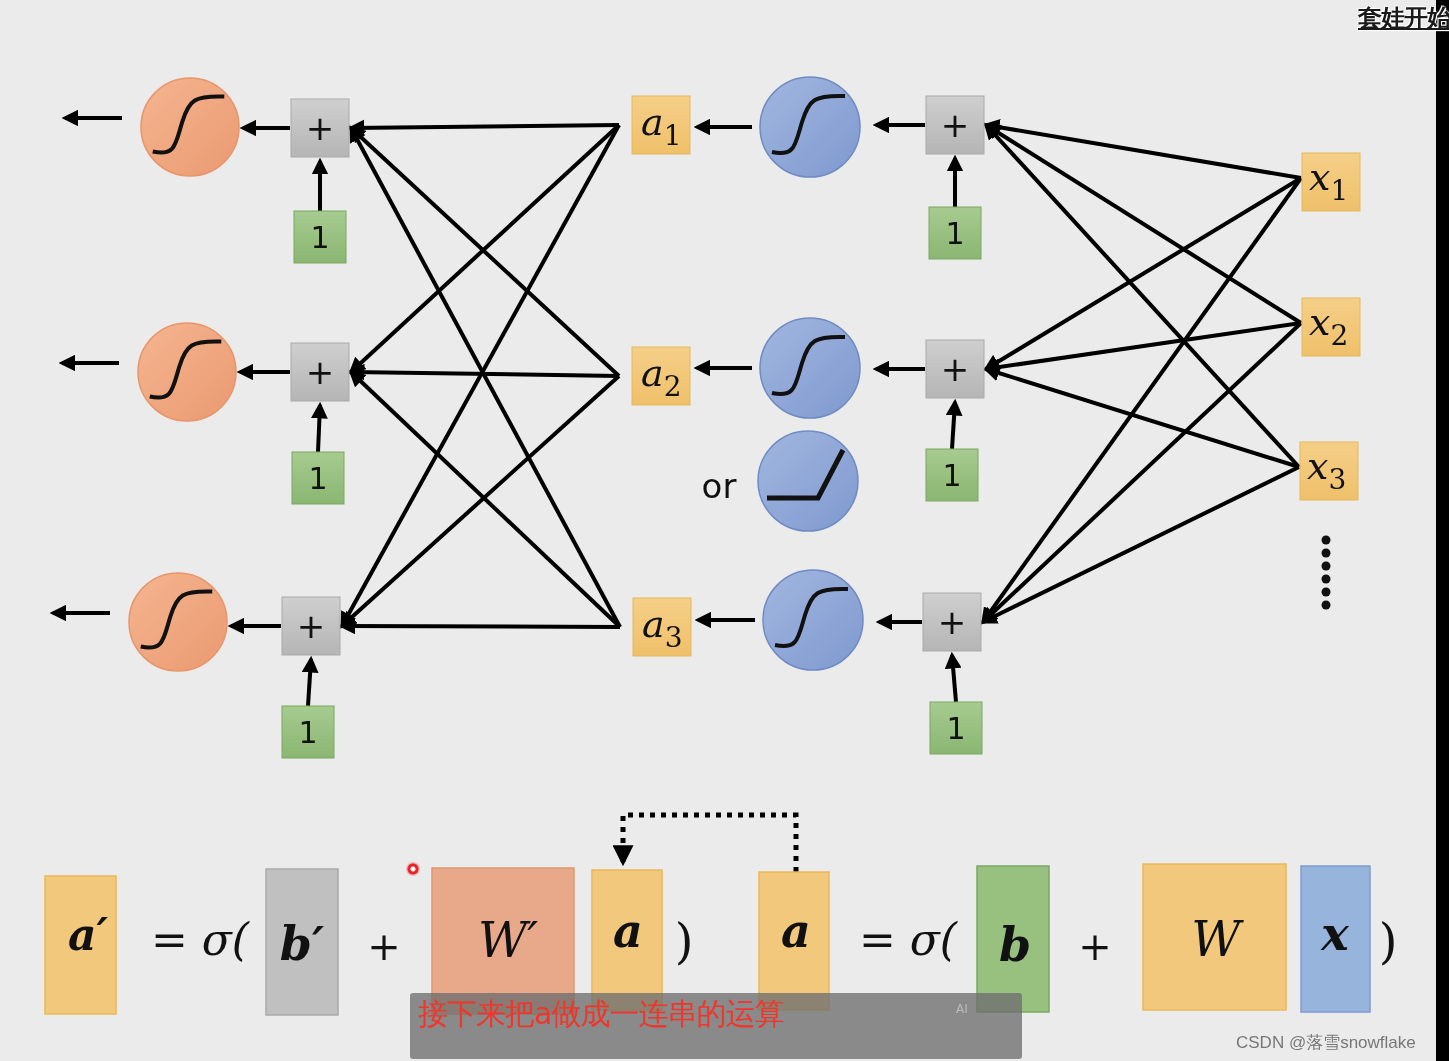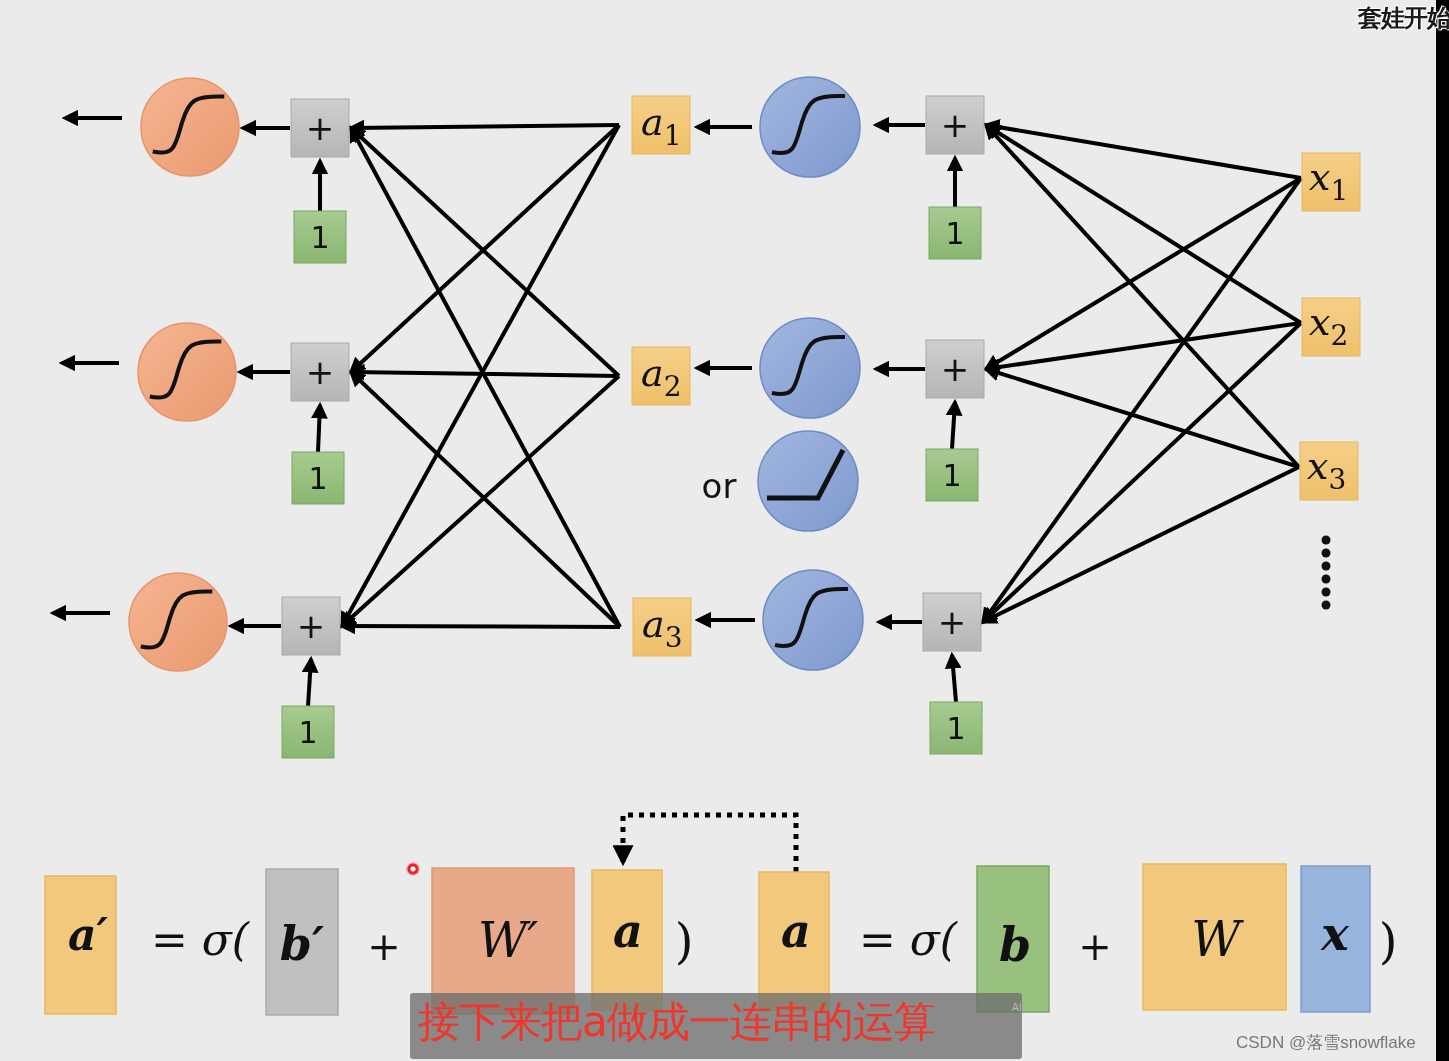--- a/index.html
+++ b/index.html
@@ -7,30 +7,31 @@
     width: 1449px; height: 1061px; overflow: hidden; position: relative;
     background: #ebebeb;
     font-family: "DejaVu Sans", sans-serif;
   }
   #canvas { position: absolute; left: 0; top: 0; width: 1449px; height: 1061px; }
   .right-bar { position: absolute; left: 1436px; top: 0; width: 13px; height: 1061px; background: #000; }
   .top-caption {
     position: absolute; left: 1358px; top: 2px; font-size: 24px; font-weight: bold;
     color: #1a1a1a; letter-spacing: -1px; white-space: nowrap;
     text-shadow: 0 0 2px #fff, 0 0 2px #fff, 1px 1px 0 #fff, -1px -1px 0 #fff;
+    text-decoration: underline;
   }
   .subtitle-bar {
     position: absolute; left: 410px; top: 993px; width: 612px; height: 66px;
     background: rgba(110,110,110,0.78); border-radius: 3px;
   }
   .subtitle-text {
-    position: absolute; left: 418px; top: 994px; font-size: 42px; color: #f0362b;
+    position: absolute; left: 418px; top: 994px; font-size: 30px; color: #f0362b;
     font-family: "DejaVu Sans", sans-serif; white-space: nowrap; letter-spacing: -1px;
   }
-  .ai-tag { position: absolute; left: 1012px; top: 1002px; font-size: 10px; color: #bbb; }
+  .ai-tag { position: absolute; left: 956px; top: 1002px; font-size: 12px; color: #bbb; }
   .watermark {
     position: absolute; left: 1236px; top: 1031px; font-size: 17px; color: #777;
     font-family: Liberation Sans, sans-serif; white-space: nowrap;
   }
   .cursor-dot {
     position: absolute; left: 406px; top: 862px; width: 14px; height: 14px; border-radius: 50%;
     background: radial-gradient(circle, #fff 0 2px, #e8232a 3px 5px, rgba(240,80,80,0.35) 6px 7px);
   }
 </style>
 </head>

